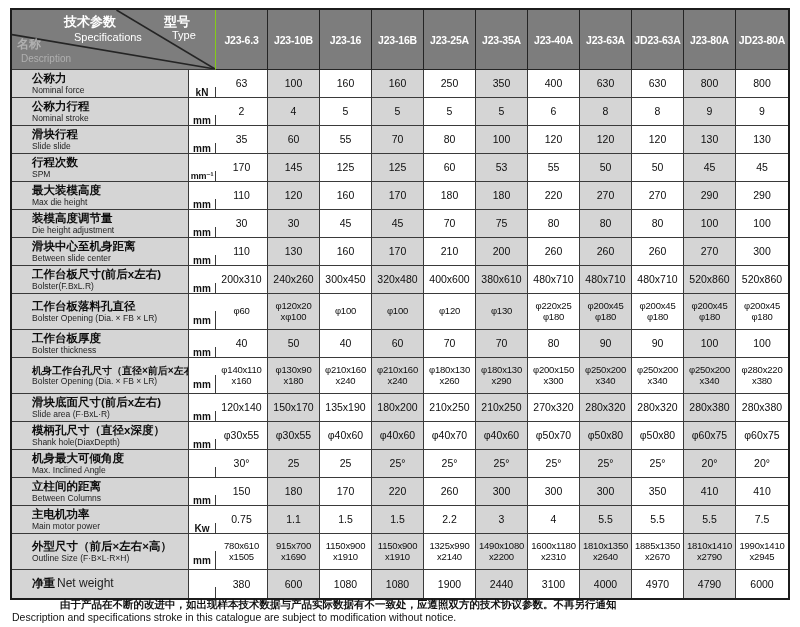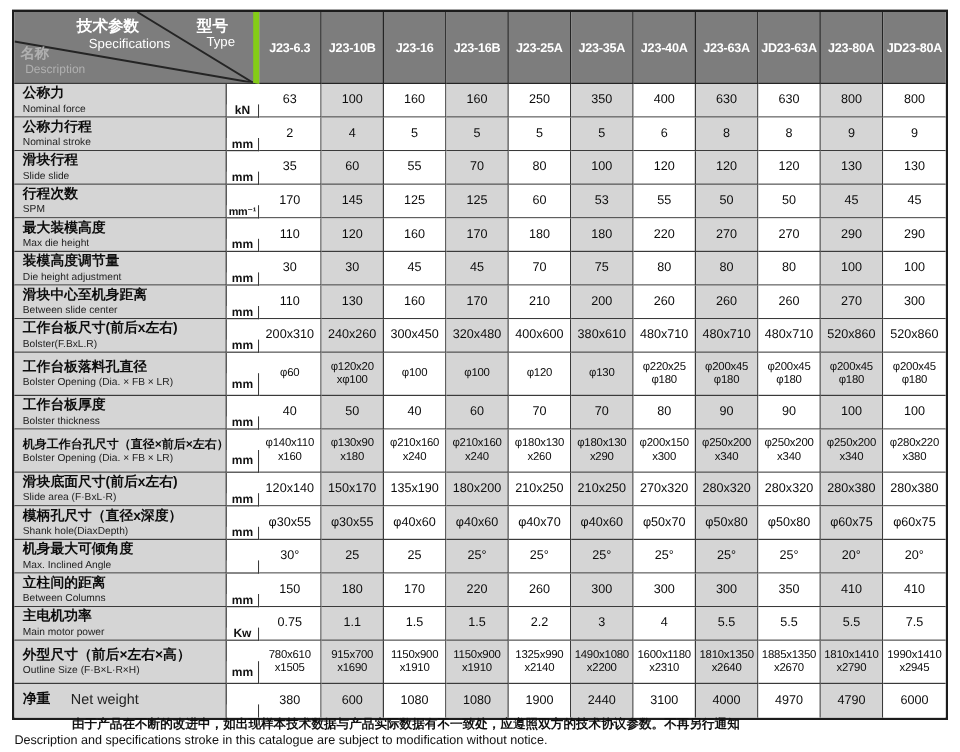--- a/index.html
+++ b/index.html
@@ -24,39 +24,39 @@
   .hrow .cell:last-child,.trow .cell:last-child{border-right:none;}
   .trow:last-child .cell{border-bottom:none;}
   
   .hcell{
     background:var(--header-bg,#7d7d7d);color:#fff;font-weight:bold;
     font-size:10.5px;letter-spacing:-0.2px;text-align:center;
     border-color:#242424;
   }
   .corner{
     grid-column:span 2;position:relative;background:var(--header-bg,#7d7d7d);
-    border-right:5px solid #84cc16;border-bottom:1px solid #3a3a3a;box-sizing:border-box;
+    border-right:1px solid #84cc16;border-bottom:1px solid #3a3a3a;box-sizing:border-box;
   }
   .corner svg{position:absolute;left:0;top:0;width:100%;height:100%;}
   .corner .t{position:absolute;white-space:nowrap;}
   .t-specs-zh{left:52px;top:3px;font-size:13px;font-weight:bold;color:#fff;}
   .t-specs-en{left:62px;top:21px;font-size:11px;color:#fff;}
   .t-name-zh{left:5px;top:26px;font-size:12px;font-weight:bold;color:var(--muted,#b0b0b0);}
   .t-name-en{left:9px;top:43px;font-size:10px;color:var(--muted,#b0b0b0);}
   .t-type-zh{left:152px;top:3px;font-size:13px;font-weight:bold;color:#fff;}
   .t-type-en{left:160px;top:19px;font-size:11px;color:#fff;}
   
   .label{
     background:var(--stripe,#d5d5d5);align-items:flex-start;justify-content:center;
-    padding-left:7px;
+    padding-left:20px;
   }
   .label .zh{font-size:11.5px;font-weight:bold;line-height:1.18;white-space:nowrap;color:#0d0d0d;}
   .label.long .zh{font-size:10px;}
   .label .en{font-size:8.5px;line-height:1.12;color:#222;white-space:nowrap;}
-  .label.inline{flex-direction:row;align-items:center;justify-content:flex-start;gap:17px;}
+  .label.inline{flex-direction:row;align-items:center;justify-content:flex-start;gap:2px;}
   .label.inline .en{font-size:12px;}
   .unit{background:#fff;font-size:10px;font-weight:bold;margin-top:17px;}
   .unit.small{font-size:9px;letter-spacing:-0.3px;}
   .val{
     background:#fff;font-size:10.5px;text-align:center;line-height:1.2;
     white-space:pre-line;color:#0d0d0d;
   }
   .val.stripe{background:var(--stripe,#d5d5d5);}
   .tall .val{font-size:9.5px;line-height:1.12;letter-spacing:-0.2px;}
   

